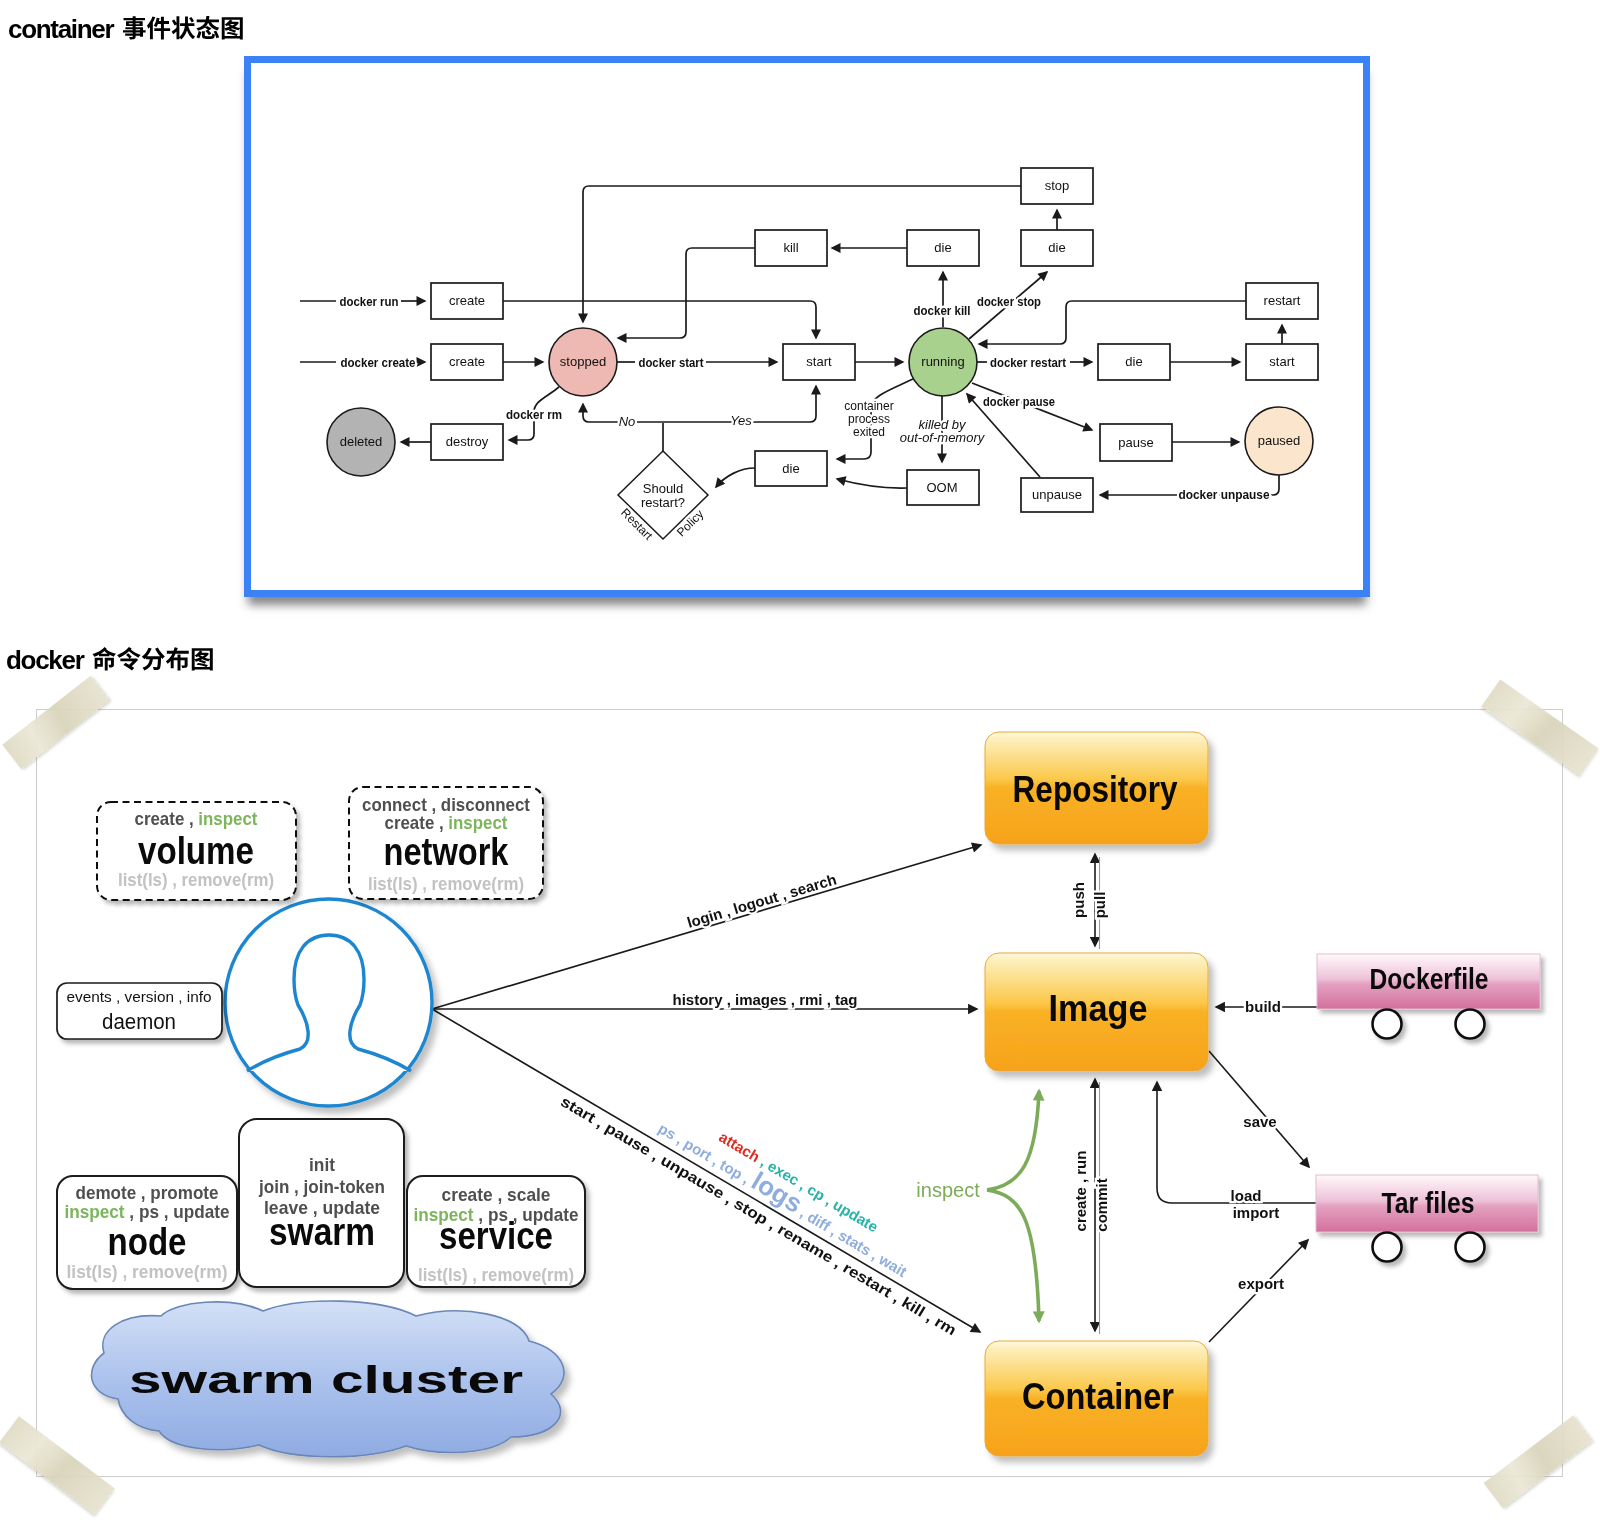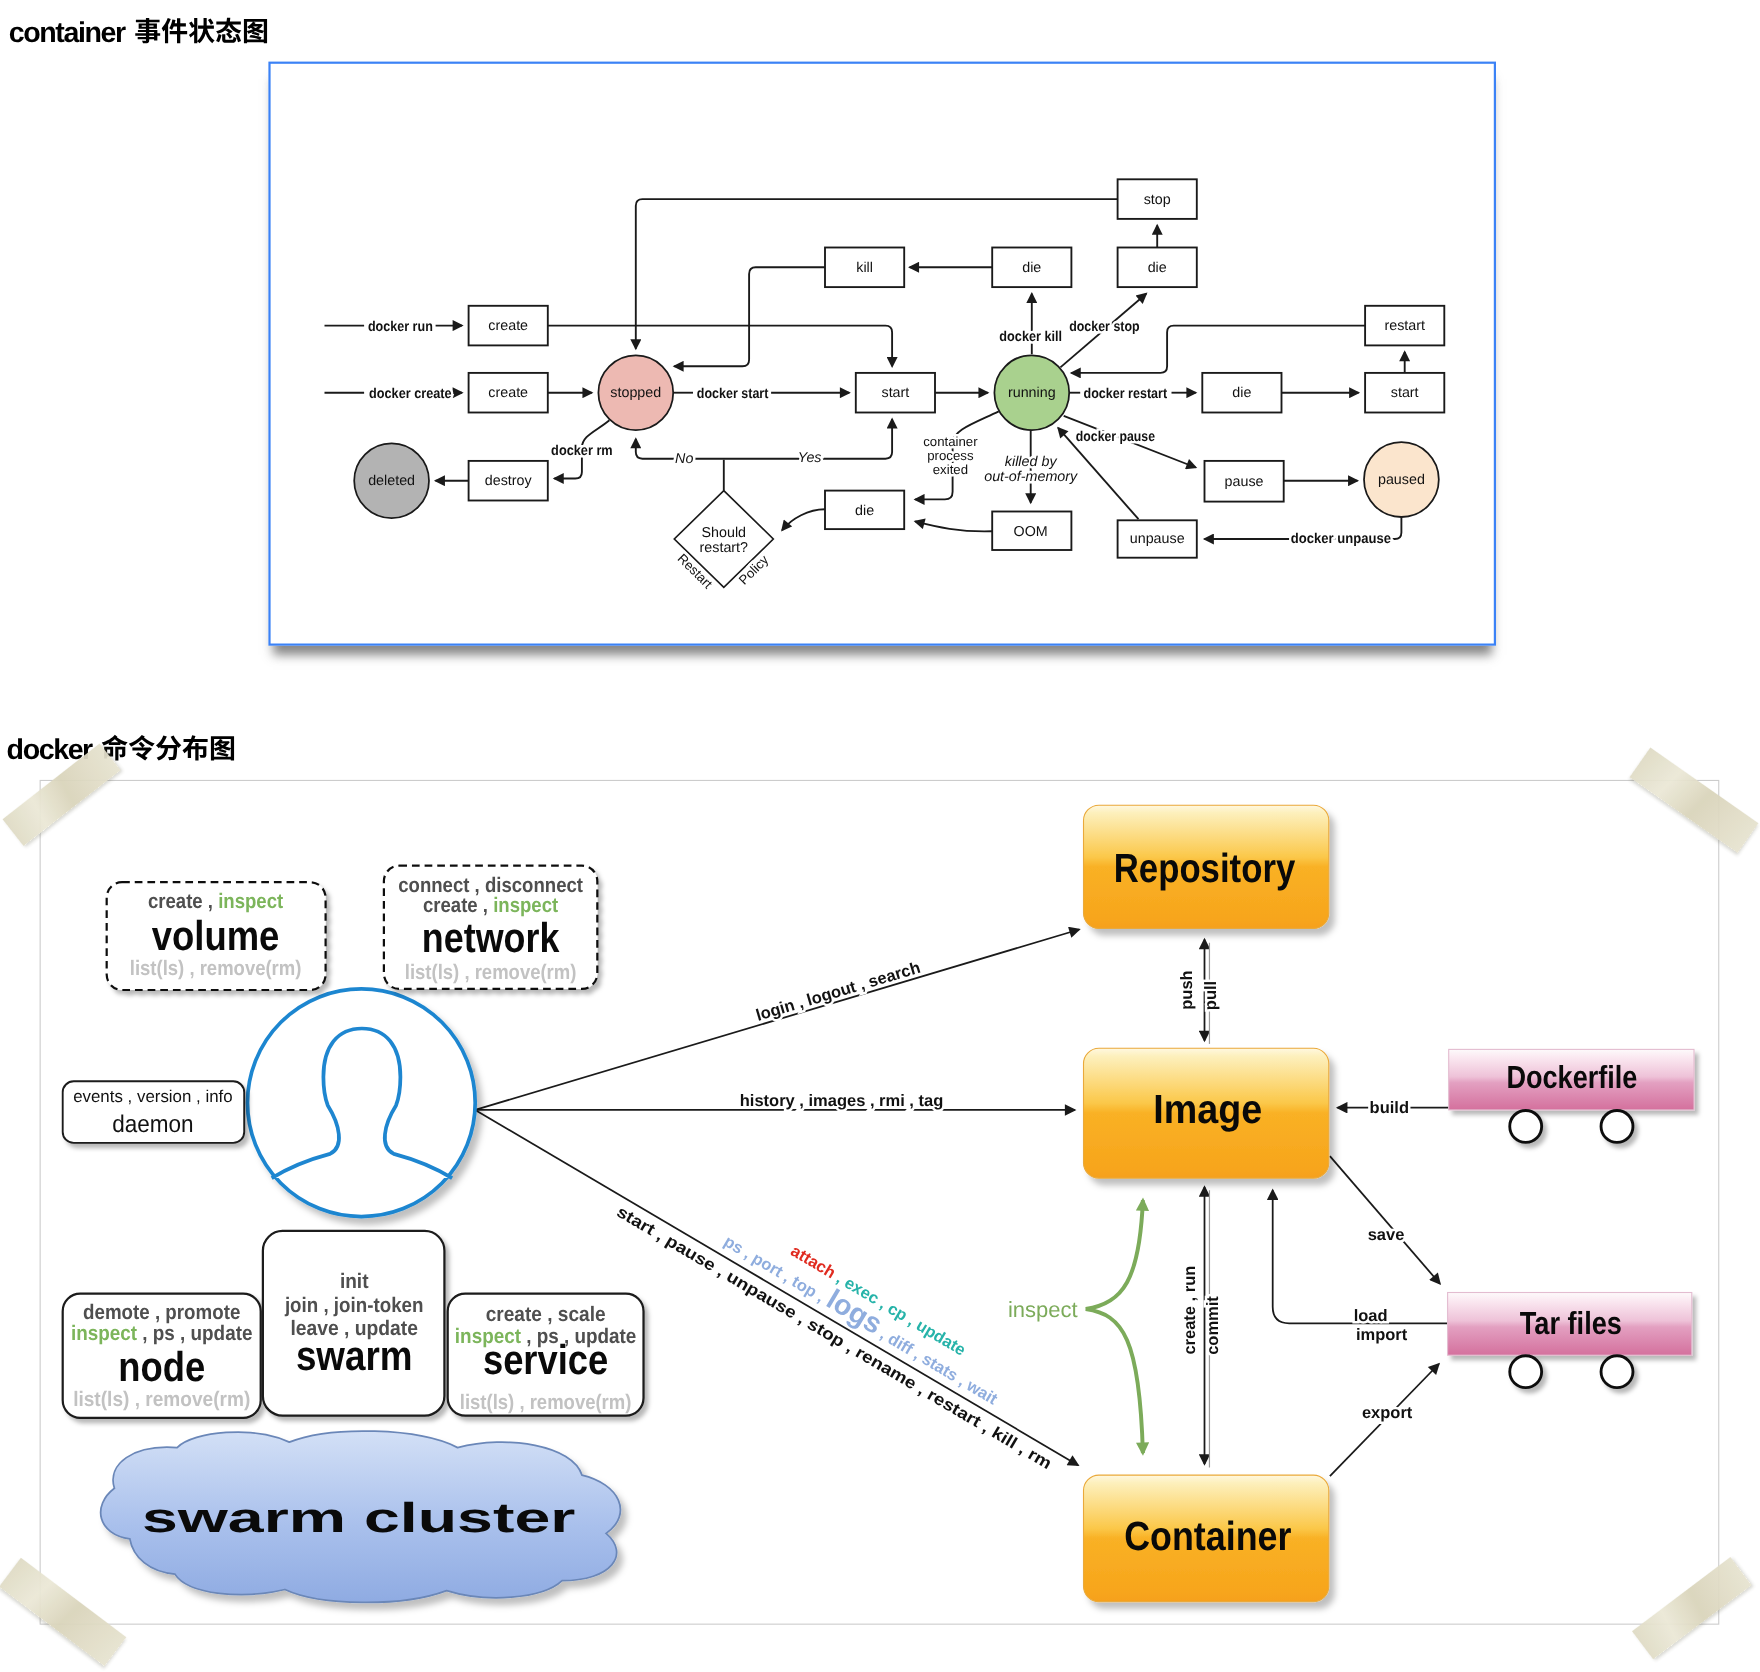--- a/index.html
+++ b/index.html
@@ -1,29 +1,29 @@
 <!DOCTYPE html>
 <html><head><meta charset="utf-8">
 <style>
 html,body{margin:0;padding:0;background:#fff}
 body{width:1600px;height:1520px;position:relative;font-family:"Liberation Sans",sans-serif;overflow:hidden}
 .abs{position:absolute}
 .title{position:absolute;font-weight:bold;font-size:26px;letter-spacing:-1.3px;color:#000;white-space:nowrap}
 .title svg{vertical-align:-5px;margin-left:3px}
-#card1{left:244px;top:56px;width:1112px;height:527px;background:#fff;border:2px solid #3b82f6;box-shadow:0 12px 9px -4px rgba(70,70,70,.65)}
+#card1{left:244px;top:56px;width:1112px;height:527px;background:#fff;border:7px solid #3b82f6;box-shadow:0 12px 9px -4px rgba(70,70,70,.65)}
 #card2{left:36px;top:709px;width:1525px;height:766px;background:#fff;border:1px solid #ccc}
 .tape{position:absolute;background:linear-gradient(100deg,#dedac3 0%,#ebe8d6 28%,#d9d4ba 55%,#e7e3d0 100%);opacity:.93;box-shadow:1px 2px 3px rgba(120,120,100,.3)}
 </style></head>
 <body>
 <div class="title" style="left:8px;top:13.5px">container <svg width="123" height="28" viewBox="0 -23 128 29">
       <g transform="translate(0,0)">
         <path d="M3.3 -3.7V-1.5H11.1V-0.6C11.1 -0.2 10.9 -0 10.5 0C10 0 8.5 0 7.3 -0.1C7.7 0.6 8.2 1.7 8.3 2.3C10.5 2.3 11.9 2.3 12.9 1.9C13.8 1.5 14.2 0.9 14.2 -0.6V-1.5H18.8V-0.4H21.9V-4.8H24.6V-7.2H21.9V-10.3H14.2V-11.5H21.5V-16.5H14.2V-17.6H24V-20H14.2V-21.7H11.1V-20H1.6V-17.6H11.1V-16.5H4.2V-11.5H11.1V-10.3H3.5V-8.3H11.1V-7.2H1V-4.8H11.1V-3.7ZM7.1 -14.6H11.1V-13.4H7.1ZM14.2 -14.6H18.3V-13.4H14.2ZM14.2 -8.3H18.8V-7.2H14.2ZM14.2 -4.8H18.8V-3.7H14.2Z M33.6 -9.3V-6.3H40.5V2.3H43.6V-6.3H50.1V-9.3H43.6V-13.7H48.9V-16.7H43.6V-21.3H40.5V-16.7H38.4C38.6 -17.7 38.9 -18.7 39.1 -19.7L36.1 -20.2C35.6 -17.1 34.5 -13.9 33.1 -11.9C33.9 -11.6 35.2 -10.8 35.8 -10.4C36.3 -11.3 36.9 -12.5 37.4 -13.7H40.5V-9.3ZM31.7 -21.6C30.4 -17.9 28.2 -14.3 26 -12C26.5 -11.2 27.3 -9.6 27.6 -8.8C28.1 -9.4 28.6 -10 29.1 -10.6V2.2H32.1V-15.2C33 -17 33.9 -18.8 34.6 -20.7Z M69.8 -19.8C70.8 -18.4 72 -16.5 72.5 -15.3L75 -16.8C74.4 -18 73.1 -19.8 72.1 -21.1ZM51.7 -5.7 53.3 -3.1C54.3 -4 55.5 -5 56.7 -6V2.2H59.7V0.6C60.5 1.1 61.3 1.7 61.8 2.3C65 -0.5 66.7 -3.7 67.6 -6.9C69 -3.1 71 0.1 73.9 2.2C74.4 1.4 75.4 0.2 76.1 -0.4C72.5 -2.5 70.3 -6.7 69 -11.5H75.4V-14.6H68.6V-15.1V-21.6H65.6V-15.1V-14.6H60.4V-11.5H65.4C65 -7.8 63.6 -3.6 59.7 -0V-21.7H56.7V-14.7C56 -15.9 55.1 -17.3 54.3 -18.4L51.9 -17C52.9 -15.5 54.1 -13.4 54.6 -12.1L56.7 -13.3V-9.7C54.9 -8.1 53 -6.6 51.7 -5.7Z M86.1 -10C87.5 -9.2 89.4 -7.9 90.3 -7L93.1 -8.7C92.1 -9.6 90.2 -10.8 88.7 -11.6ZM83.2 -6.2V-1.9C83.2 0.9 84.1 1.8 87.7 1.8C88.4 1.8 91.9 1.8 92.6 1.8C95.5 1.8 96.4 0.8 96.7 -2.8C95.9 -3 94.6 -3.5 94 -3.9C93.8 -1.4 93.6 -1 92.4 -1C91.5 -1 88.6 -1 88 -1C86.5 -1 86.2 -1.1 86.2 -1.9V-6.2ZM86.8 -6.5C88.1 -5.2 89.7 -3.4 90.4 -2.1L92.9 -3.7C92.1 -4.9 90.5 -6.7 89.1 -7.9ZM95.4 -5.8C96.6 -3.6 97.8 -0.6 98.2 1.2L101.1 0.2C100.6 -1.7 99.3 -4.5 98.1 -6.7ZM79.8 -6.4C79.4 -4.2 78.5 -1.7 77.5 0L80.2 1.4C81.3 -0.4 82.1 -3.2 82.6 -5.5ZM87.8 -21.9C87.7 -20.7 87.5 -19.5 87.3 -18.4H77.7V-15.6H86.5C85.3 -12.9 82.8 -10.6 77.4 -9.2C78.1 -8.6 78.8 -7.4 79.1 -6.7C85.5 -8.5 88.3 -11.5 89.6 -15.1C91.6 -11 94.6 -8.3 99.4 -7C99.8 -7.9 100.7 -9.2 101.4 -9.8C97.3 -10.7 94.5 -12.7 92.7 -15.6H100.9V-18.4H90.5C90.7 -19.5 90.8 -20.7 90.9 -21.9Z M103.8 -20.7V2.3H106.8V1.4H122.6V2.3H125.7V-20.7ZM108.8 -3.5C112.2 -3.2 116.4 -2.2 119 -1.3H106.8V-8.9C107.2 -8.3 107.7 -7.4 107.9 -6.8C109.3 -7.2 110.7 -7.6 112.1 -8.1L111.1 -6.8C113.3 -6.4 116 -5.5 117.5 -4.7L118.7 -6.6C117.3 -7.3 114.9 -8 112.8 -8.4C113.5 -8.7 114.2 -9.1 114.9 -9.4C116.9 -8.4 119.1 -7.6 121.3 -7.2C121.6 -7.7 122.1 -8.5 122.6 -9.1V-1.3H119.3L120.6 -3.4C118 -4.2 113.7 -5.2 110.2 -5.5ZM112.3 -18C111.1 -16.1 108.9 -14.3 106.9 -13.1C107.5 -12.7 108.4 -11.8 108.9 -11.3C109.4 -11.6 109.9 -12 110.4 -12.4C111 -11.9 111.6 -11.4 112.3 -11C110.5 -10.3 108.6 -9.7 106.8 -9.4V-18ZM112.6 -18H122.6V-9.5C120.9 -9.8 119.1 -10.3 117.5 -10.9C119.2 -12.1 120.7 -13.5 121.7 -15.1L120 -16.1L119.6 -16H114C114.3 -16.4 114.6 -16.8 114.9 -17.2ZM114.8 -12.1C113.9 -12.6 113.1 -13.2 112.4 -13.7H117.3C116.6 -13.2 115.7 -12.6 114.8 -12.1Z"></path>
       </g>
     </svg></div>
-<div class="title" style="left:6px;top:666px">docker <svg width="123" height="28" viewBox="0 -23 128 29">
+<div class="title" style="left:6px;top:645px">docker <svg width="123" height="28" viewBox="0 -23 128 29">
       <g transform="translate(0,0)">
         <path d="M12.9 -22.1C10.5 -18.9 5.4 -16 0.5 -14.8C1.2 -14.1 1.9 -12.8 2.3 -11.9C3.9 -12.4 5.6 -13.1 7.2 -14V-12.3H18.1V-13.9C19.6 -13.1 21.2 -12.5 22.8 -12C23.3 -12.9 24.2 -14.2 25 -14.9C21 -15.7 17.1 -17.6 14.8 -19.7L15.3 -20.3ZM9.1 -15C10.5 -15.9 11.8 -16.8 12.9 -17.8C13.9 -16.8 15 -15.9 16.2 -15ZM2.8 -10.8V0.5H5.6V-1.6H11.3V-10.8ZM5.6 -8.2H8.5V-4.3H5.6ZM13.3 -10.8V2.3H16.3V-8.1H19.8V-3.9C19.8 -3.6 19.7 -3.5 19.4 -3.5C19.1 -3.5 18.1 -3.5 17.1 -3.5C17.4 -2.7 17.8 -1.6 17.9 -0.7C19.6 -0.7 20.8 -0.7 21.6 -1.2C22.6 -1.7 22.8 -2.4 22.8 -3.8V-10.8Z M35.4 -13.6C36.6 -12.5 38.1 -11.1 38.9 -10H29.5V-7.1H42.2C41.1 -5.9 39.9 -4.7 38.6 -3.5C37.3 -4.3 36 -5 34.9 -5.6L32.7 -3.3C35.6 -1.6 39.7 0.9 41.6 2.4L43.9 -0.2C43.2 -0.7 42.3 -1.3 41.3 -1.9C43.7 -4.2 46.2 -6.8 48.1 -8.8L45.8 -10.2L45.3 -10H39.3L41.3 -11.8C40.5 -12.8 38.9 -14.3 37.6 -15.4ZM38.4 -21.9C35.6 -18.3 30.7 -15.3 26.1 -13.5C27 -12.7 27.8 -11.6 28.3 -10.8C31.8 -12.4 35.5 -14.7 38.5 -17.5C41.3 -14.9 45.1 -12.4 48.3 -10.9C48.9 -11.7 49.9 -13.1 50.7 -13.7C47.2 -14.9 43.1 -17.2 40.5 -19.5L41.2 -20.4Z M68.5 -21.4 65.7 -20.3C67 -17.5 68.9 -14.7 70.9 -12.3H57.3C59.2 -14.6 60.9 -17.4 62.1 -20.4L58.8 -21.3C57.4 -17.5 54.8 -13.9 51.8 -11.8C52.6 -11.2 53.9 -10 54.4 -9.3C55 -9.8 55.5 -10.3 56 -10.8V-9.3H60.1C59.5 -5.6 58.2 -2.2 52.5 -0.4C53.2 0.3 54 1.6 54.4 2.3C61 -0.1 62.7 -4.4 63.3 -9.3H68.6C68.4 -4.1 68.2 -1.9 67.7 -1.3C67.4 -1 67.1 -1 66.6 -1C66 -1 64.7 -1 63.3 -1.1C63.8 -0.2 64.2 1.1 64.3 2C65.8 2 67.2 2 68.1 1.9C69.1 1.8 69.8 1.5 70.5 0.7C71.3 -0.4 71.7 -3.4 71.9 -11V-11C72.4 -10.5 72.9 -10 73.3 -9.6C73.9 -10.4 75 -11.6 75.8 -12.2C73.2 -14.4 70.1 -18.1 68.5 -21.4Z M86 -21.7C85.7 -20.5 85.3 -19.3 84.9 -18H77.9V-15.1H83.6C82 -12 79.8 -9.1 76.9 -7.3C77.5 -6.6 78.3 -5.4 78.7 -4.6C79.9 -5.4 81 -6.3 81.9 -7.4V0H85V-8.3H89V2.3H92.1V-8.3H96.4V-3.3C96.4 -3 96.3 -2.9 95.9 -2.9C95.5 -2.9 94.1 -2.9 92.9 -2.9C93.3 -2.2 93.8 -1 93.9 -0.2C95.8 -0.2 97.2 -0.2 98.2 -0.6C99.2 -1.1 99.5 -1.9 99.5 -3.3V-11.2H92.1V-14.2H89V-11.2H84.9C85.7 -12.5 86.4 -13.8 87 -15.1H100.7V-18H88.2C88.6 -19 88.9 -20 89.2 -21Z M103.8 -20.7V2.3H106.8V1.4H122.6V2.3H125.7V-20.7ZM108.8 -3.5C112.2 -3.2 116.4 -2.2 119 -1.3H106.8V-8.9C107.2 -8.3 107.7 -7.4 107.9 -6.8C109.3 -7.2 110.7 -7.6 112.1 -8.1L111.1 -6.8C113.3 -6.4 116 -5.5 117.5 -4.7L118.7 -6.6C117.3 -7.3 114.9 -8 112.8 -8.4C113.5 -8.7 114.2 -9.1 114.9 -9.4C116.9 -8.4 119.1 -7.6 121.3 -7.2C121.6 -7.7 122.1 -8.5 122.6 -9.1V-1.3H119.3L120.6 -3.4C118 -4.2 113.7 -5.2 110.2 -5.5ZM112.3 -18C111.1 -16.1 108.9 -14.3 106.9 -13.1C107.5 -12.7 108.4 -11.8 108.9 -11.3C109.4 -11.6 109.9 -12 110.4 -12.4C111 -11.9 111.6 -11.4 112.3 -11C110.5 -10.3 108.6 -9.7 106.8 -9.4V-18ZM112.6 -18H122.6V-9.5C120.9 -9.8 119.1 -10.3 117.5 -10.9C119.2 -12.1 120.7 -13.5 121.7 -15.1L120 -16.1L119.6 -16H114C114.3 -16.4 114.6 -16.8 114.9 -17.2ZM114.8 -12.1C113.9 -12.6 113.1 -13.2 112.4 -13.7H117.3C116.6 -13.2 115.7 -12.6 114.8 -12.1Z"></path>
       </g>
     </svg></div>
 
 <div id="card1" class="abs"><svg id="d1" width="1112" height="527" viewBox="245 57 1112 527">
 <defs>
 <marker id="ar" viewBox="0 0 10 10" refX="8.5" refY="5" markerWidth="11.5" markerHeight="10" markerUnits="userSpaceOnUse" orient="auto-start-reverse">
           <path d="M0,0 L10,5 L0,10 z" fill="#1a1a1a"></path>
         </marker>

